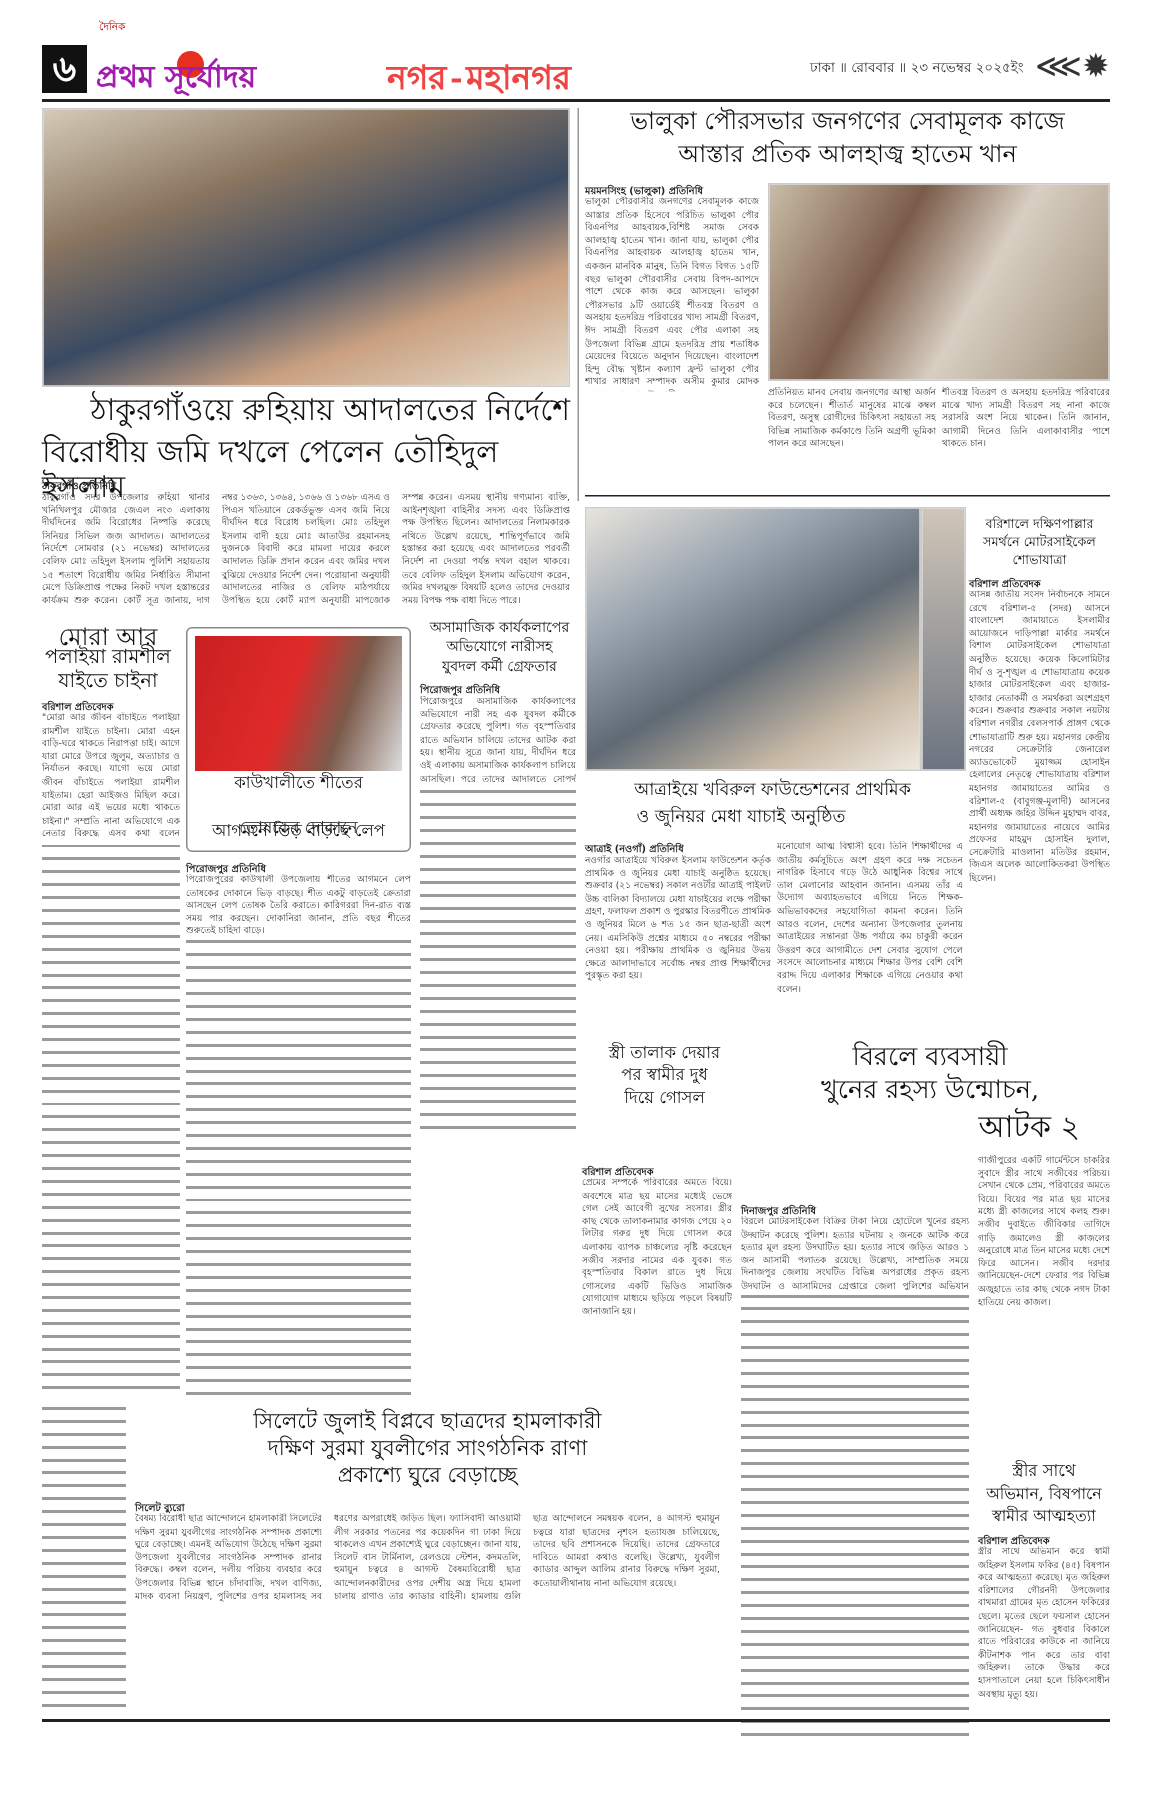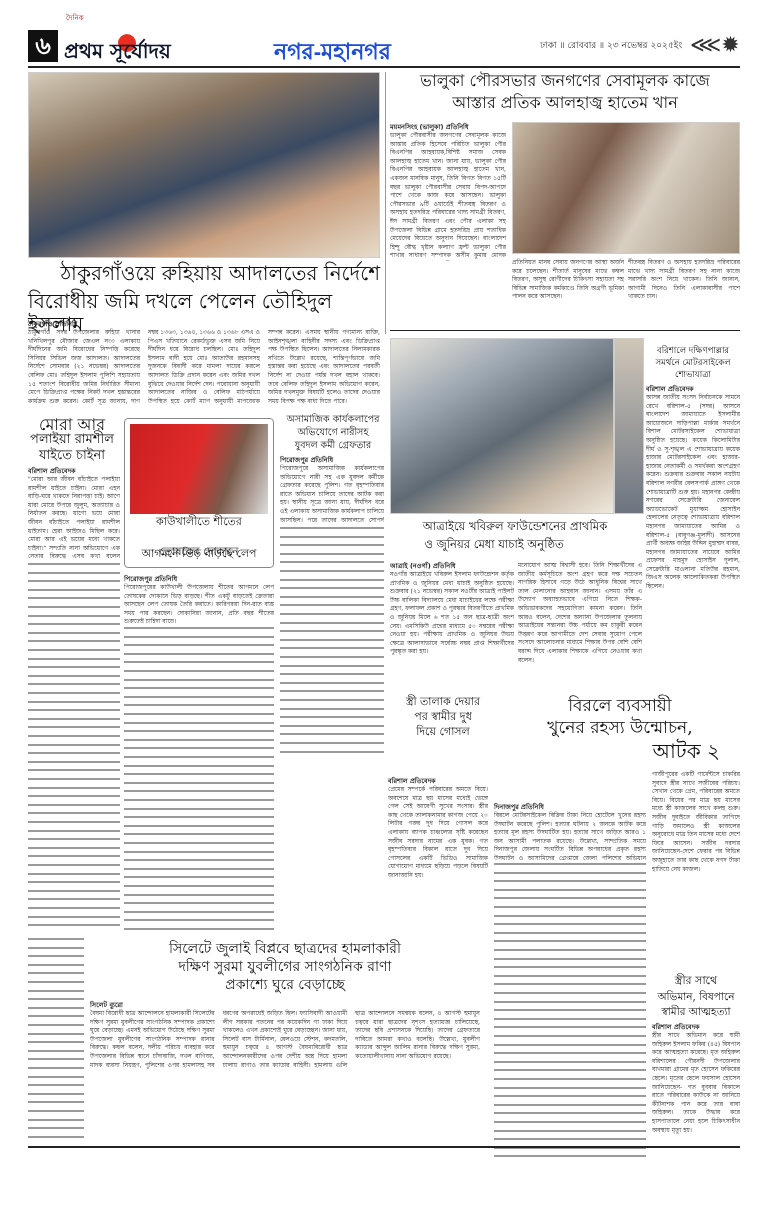--- a/index.html
+++ b/index.html
@@ -1,22 +1,22 @@
 <!DOCTYPE html>
 <html><head>
 <meta charset="utf-8">
 <style>
   * { box-sizing: border-box; margin: 0; padding: 0; }
   body { width: 768px; height: 1207px; background: #fff; font-family: "DejaVu Sans", sans-serif; color: #222; position: relative; overflow: hidden; }
   .abs { position: absolute; }
   .hdr-page { left: 28px; top: 30px; width: 30px; height: 32px; background: #111; color: #fff; font-size: 24px; font-weight: bold; text-align: center; line-height: 32px; }
   .hdr-logo-small { left: 66px; top: 12px; font-size: 7px; color: #b00; }
-  .hdr-logo { left: 64px; top: 36px; font-size: 20px; font-weight: bold; color: #0f172a; font-family: "DejaVu Serif", serif; }
+  .hdr-logo { left: 64px; top: 36px; font-size: 20px; font-weight: bold; color: #a21caf; font-family: "DejaVu Serif", serif; }
   .hdr-sun { left: 118px; top: 34px; width: 18px; height: 18px; border-radius: 50%; background: #e53020; }
-  .hdr-section { left: 274px; top: 34px; font-size: 22px; font-weight: bold; color: #1d4ed8; font-family: Liberation Sans, sans-serif; }
+  .hdr-section { left: 258px; top: 34px; font-size: 22px; font-weight: bold; color: #ef4444; font-family: Liberation Mono, monospace; }
   .hdr-date { left: 540px; top: 38px; font-size: 9px; color: #333; }
   .hdr-orn { left: 690px; top: 32px; font-size: 22px; color: #333; }
   .hdr-rule { left: 28px; top: 66px; width: 712px; height: 2px; background: #222; }
   .photo { background: linear-gradient(135deg,#b9a890,#6d5a48 40%,#a8b4be 70%,#d8ccb8); border: 1px solid #ccc; }
   .h1 { font-family: "DejaVu Serif", serif; color: #111; text-align: center; line-height: 1.15; }
   .txt { font-size: 6px; line-height: 8.6px; color: #333; text-align: justify; overflow: hidden; }
   .byline { font-size: 6.5px; font-weight: bold; color: #222; }
   .rule { background: #222; }
   .vrule { background: #999; width: 1px; }
   .boxed { border: 1px solid #888; border-radius: 4px; }

